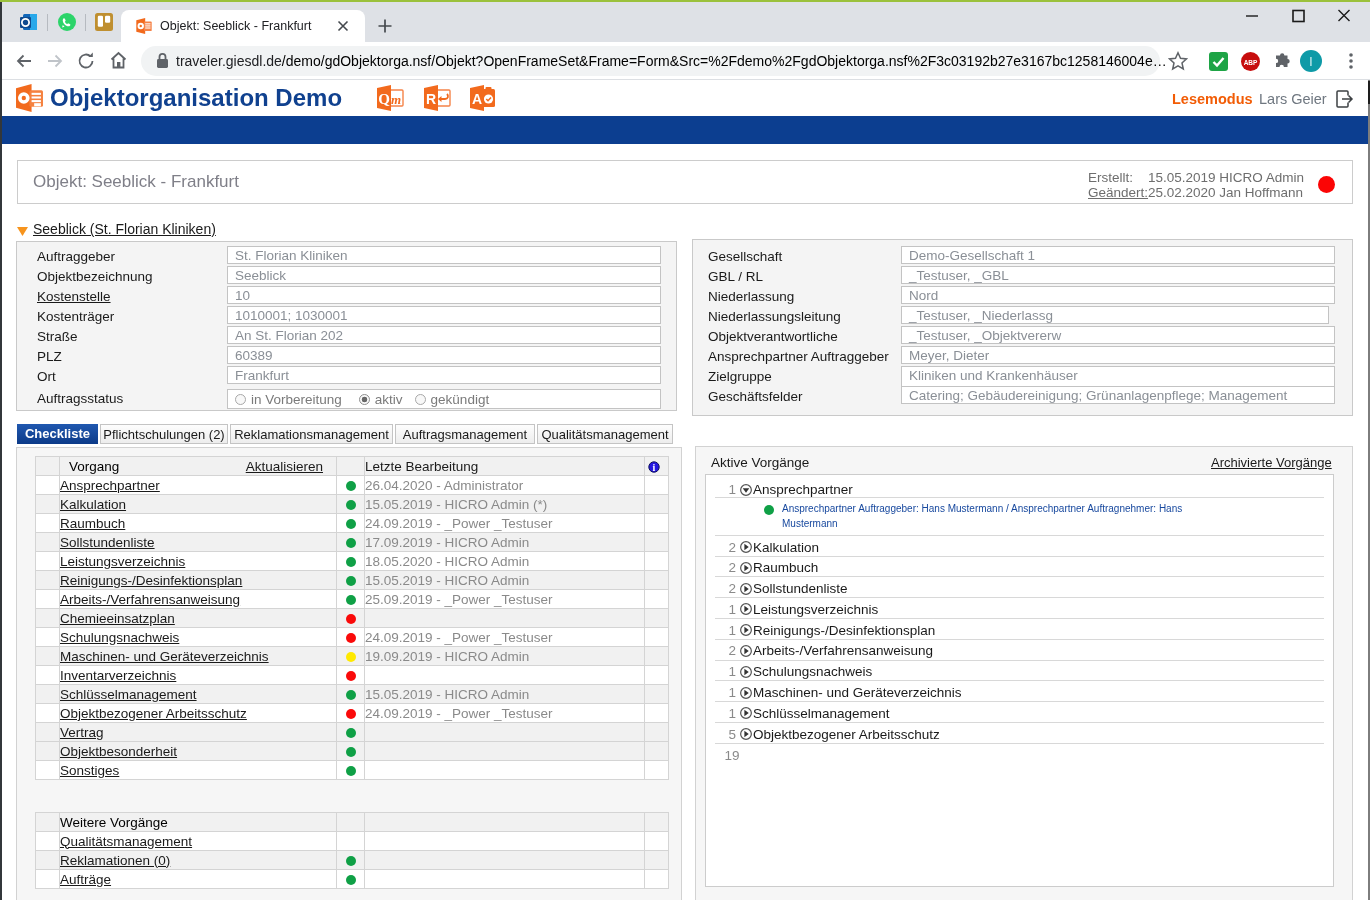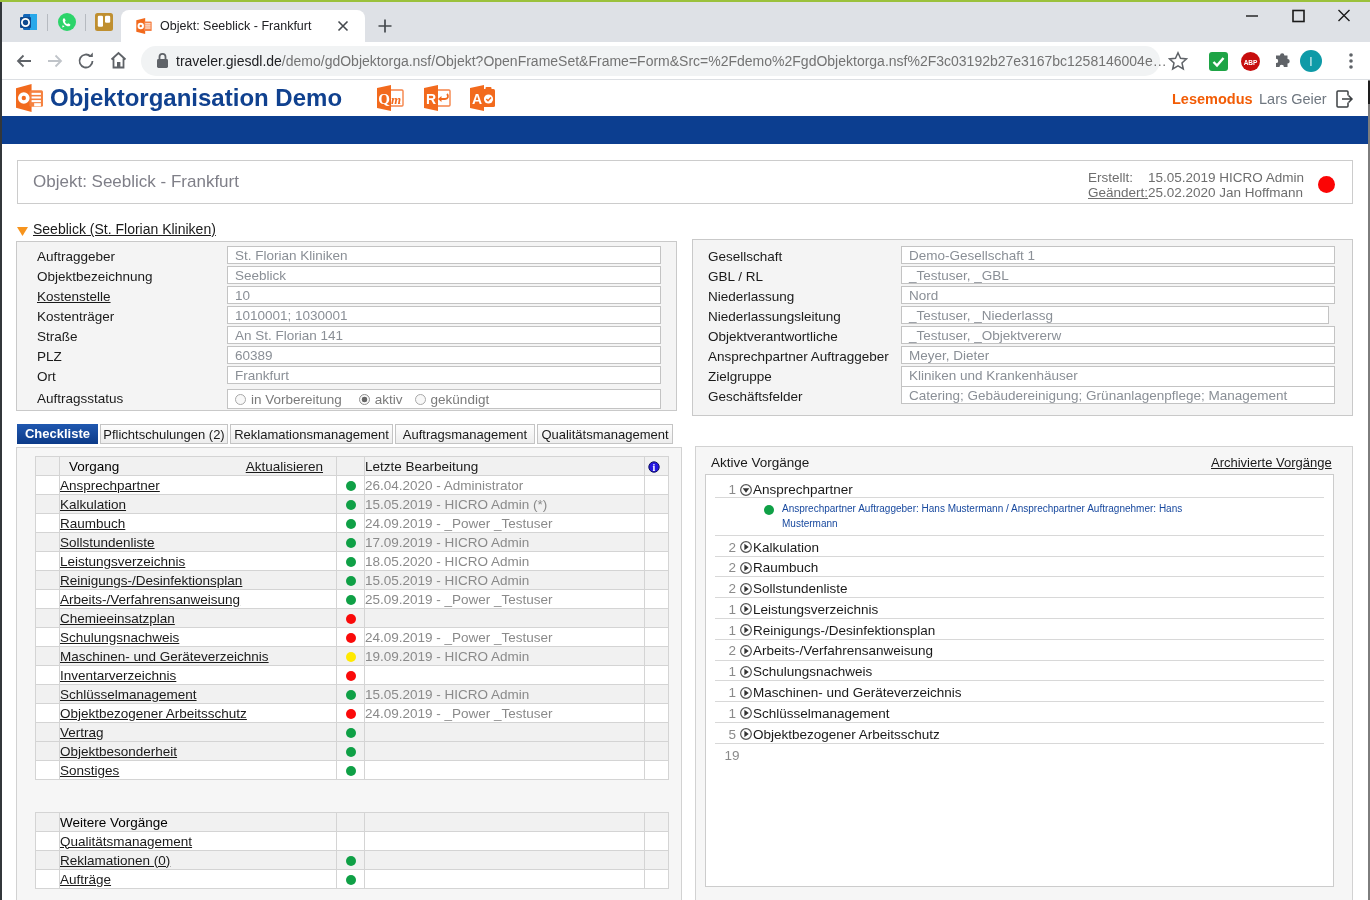--- a/index.html
+++ b/index.html
@@ -124,21 +124,21 @@
   </svg>
 <svg class="abs" style="left:108px;top:50px" width="21" height="21" viewBox="0 0 21 21">
     <path d="M3.5 9.5 L10.5 3 L17.5 9.5 M5.5 8.5 V17.5 H15.5 V8.5" stroke="#5f6368" stroke-width="1.8" fill="none"></path>
     <rect x="9" y="12" width="3.4" height="5.5" fill="#5f6368"></rect>
   </svg>
 <div class="abs" id="urlpill"></div>
 <svg class="abs" style="left:156px;top:52px" width="13" height="17" viewBox="0 0 13 17">
     <rect x="1" y="7" width="11" height="9" rx="1.4" fill="#5f6368"></rect>
     <path d="M3.5 7 V4.8 a3 3 0 0 1 6 0 V7" stroke="#5f6368" stroke-width="1.8" fill="none"></path>
   </svg>
-<div class="abs" id="urltext">traveler.giesdl.de<span style="color:#737373">/demo/gdObjektorga.nsf/Objekt?OpenFrameSet&amp;Frame=Form&amp;Src=%2Fdemo%2FgdObjektorga.nsf%2F3c03192b27e3167bc1258146004e…</span></div>
+<div class="abs" id="urltext">traveler.giesdl.de<span style="color:#000000">/demo/gdObjektorga.nsf/Objekt?OpenFrameSet&amp;Frame=Form&amp;Src=%2Fdemo%2FgdObjektorga.nsf%2F3c03192b27e3167bc1258146004e…</span></div>
 <svg class="abs" style="left:1168px;top:51px" width="20" height="20" viewBox="0 0 20 20">
     <path d="M10 1.8 L12.5 7.3 L18.5 7.9 L14 12 L15.3 18 L10 14.9 L4.7 18 L6 12 L1.5 7.9 L7.5 7.3 Z" fill="none" stroke="#5f6368" stroke-width="1.5"></path>
   </svg>
 <svg class="abs" style="left:1209px;top:52px" width="19" height="19" viewBox="0 0 19 19">
     <rect width="19" height="19" rx="3" fill="#1ea446"></rect>
     <path d="M4.5 10 L8 13.5 L14.5 6" stroke="#fff" stroke-width="2.4" fill="none"></path>
   </svg>
 <svg class="abs" style="left:1241px;top:52px" width="19" height="19" viewBox="0 0 19 19">
     <circle cx="9.5" cy="9.5" r="9.5" fill="#c70d0d"></circle>
     <text x="9.5" y="12.5" font-size="6.5" font-weight="bold" fill="#fff" text-anchor="middle" font-family="Liberation Sans">ABP</text>
@@ -220,21 +220,21 @@
 <div class="abs flabel ulink" style="left:37px;top:289px">Kostenstelle</div>
 <div class="abs flabel" style="left:37px;top:309px">Kostenträger</div>
 <div class="abs flabel" style="left:37px;top:329px">Straße</div>
 <div class="abs flabel" style="left:37px;top:349px">PLZ</div>
 <div class="abs flabel" style="left:37px;top:369px">Ort</div>
 <div class="abs flabel" style="left:37px;top:391px">Auftragsstatus</div>
 <div class="abs finput" style="left:227px;top:246px;width:434px;height:18px;line-height:17px">St. Florian Kliniken</div>
 <div class="abs finput" style="left:227px;top:266px;width:434px;height:18px;line-height:17px">Seeblick</div>
 <div class="abs finput" style="left:227px;top:286px;width:434px;height:18px;line-height:17px">10</div>
 <div class="abs finput" style="left:227px;top:306px;width:434px;height:18px;line-height:17px">1010001; 1030001</div>
-<div class="abs finput" style="left:227px;top:326px;width:434px;height:18px;line-height:17px">An St. Florian 141</div>
+<div class="abs finput" style="left:227px;top:326px;width:434px;height:18px;line-height:17px">An St. Florian 202</div>
 <div class="abs finput" style="left:227px;top:346px;width:434px;height:18px;line-height:17px">60389</div>
 <div class="abs finput" style="left:227px;top:366px;width:434px;height:18px;line-height:17px">Frankfurt</div>
 <div class="abs finput" style="left:227px;top:389px;width:434px;height:20px;color:#7a7a7a;line-height:19px"><span style="display:inline-block;width:11px;height:11px;border:1px solid #a8a8a8;border-radius:50%;background:#f8f8f8;vertical-align:-1px;margin-right:5px"></span><span>in Vorbereitung</span><span style="display:inline-block;width:11px;height:11px;border:1px solid #8e8e8e;border-radius:50%;background:radial-gradient(circle,#686868 0 2.6px,#f8f8f8 3.1px);vertical-align:-1px;margin-left:17px;margin-right:5px"></span><span>aktiv</span><span style="display:inline-block;width:11px;height:11px;border:1px solid #a8a8a8;border-radius:50%;background:#f8f8f8;vertical-align:-1px;margin-left:12px;margin-right:5px"></span><span>gekündigt</span></div>
 
 <div class="abs fieldbox" id="fbright"></div>
 <div class="abs flabel" style="left:708px;top:249px">Gesellschaft</div>
 <div class="abs flabel" style="left:708px;top:269px">GBL / RL</div>
 <div class="abs flabel" style="left:708px;top:289px">Niederlassung</div>
 <div class="abs flabel" style="left:708px;top:309px">Niederlassungsleitung</div>
 <div class="abs flabel" style="left:708px;top:329px">Objektverantwortliche</div>

